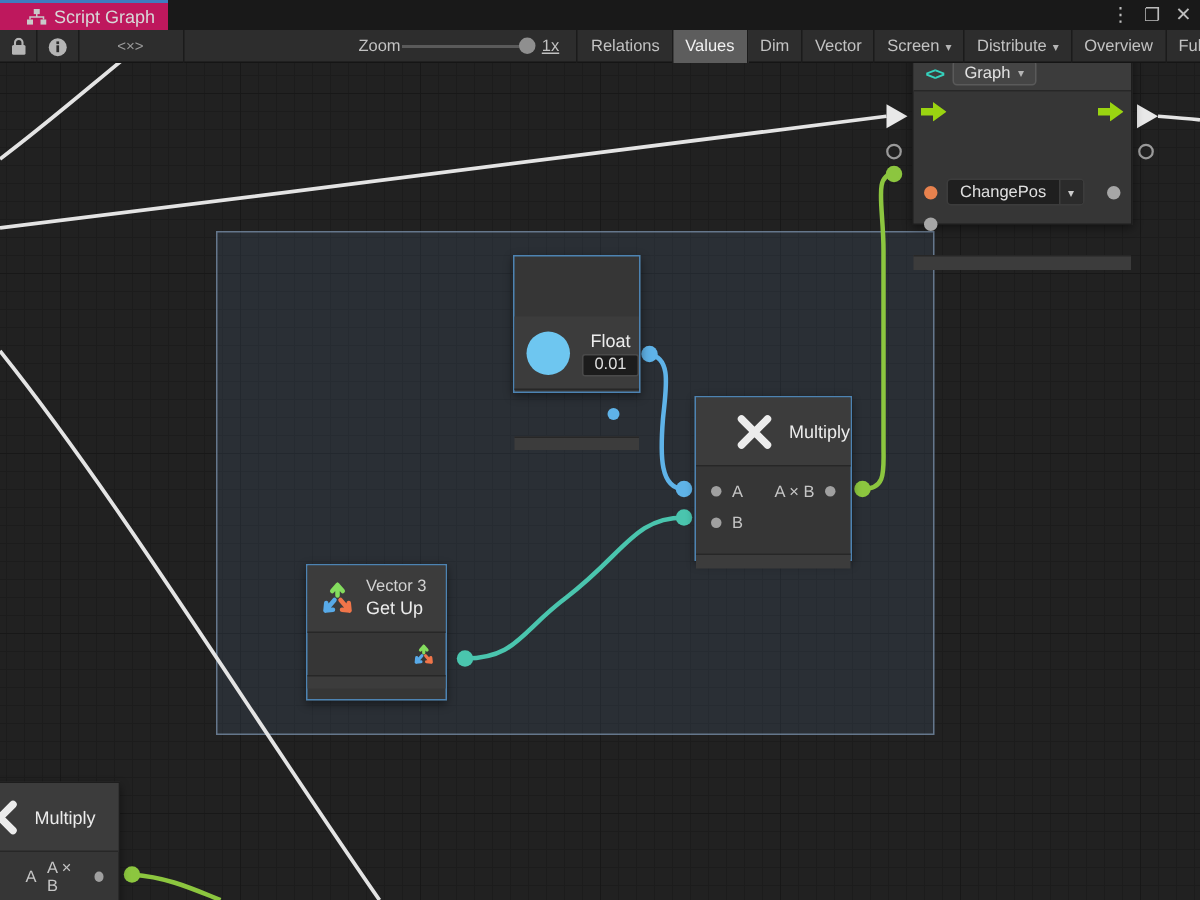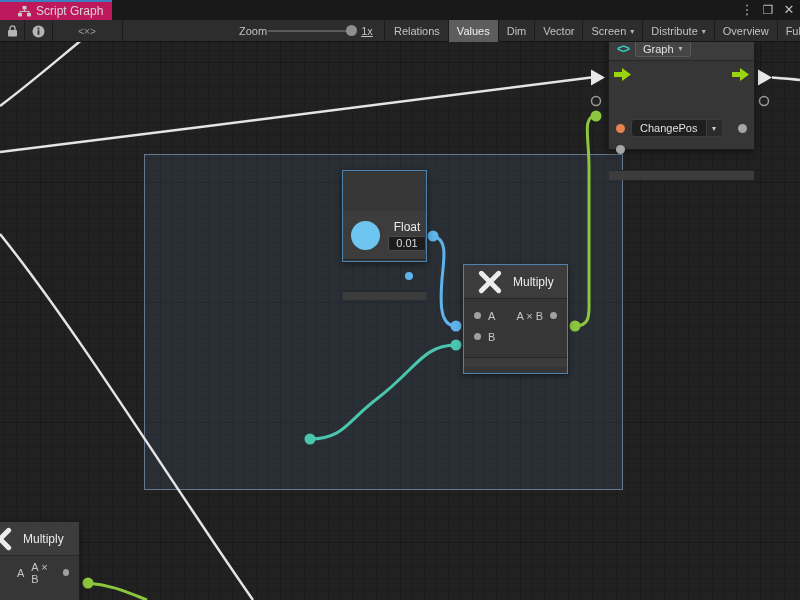--- a/index.html
+++ b/index.html
@@ -60,21 +60,21 @@
   .float-col { display:flex; flex-direction:column; align-items:center; gap:2px; }
   .float-input { width:38px; height:15px; background:#1c1c1c; border:1px solid #4a4a4a; border-radius:2px;
                  color:#dddddd; font-size:11px; text-align:center; line-height:13px; }
   .float-row { height:31px; display:flex; align-items:center; justify-content:flex-end; padding-right:13px; }
   .float-row .port-dot { background:#5fb3e8; }
   .float-node .nfooter { height:9px; }
 
   
   .mult-node { left:463px; top:222px; width:105px; height:110px; }
   .mult2-node { left:-20px; top:479px; width:100px; height:121px; }
-  .mult-head { height:34px; padding:0 13px; gap:10px; }
+  .mult-head { height:46px; padding:0 26px; gap:10px; }
   .xicon { flex:none; }
   .mrow { height:21px; display:flex; align-items:center; padding:0 10px; gap:7px; }
   .mrow .port-dot { width:7px; height:7px; }
   .mrow .right { margin-left:auto; display:flex; align-items:center; gap:7px; }
   .mbody { padding:6px 0 10px 0; }
   .mult-node .nfooter, .mult2-node .nfooter { height:10px; }
 
   
   .vec-node { left:204px; top:334px; width:94px; height:91px; }
   .vec-head { height:45px; padding:0 8px; gap:7px; }
@@ -246,20 +246,41 @@
           </div>
         </div>
         <div class="mrow">
           <div class="port-dot"></div>
           <span class="plabel">B</span>
         </div>
       </div>
       <div class="nfooter"></div>
     </div>
 
+    <div class="node selected vec-node">
+      <div class="nhead vec-head">
+        <svg width="24" height="24" viewBox="0 0 24 24">
+          <path d="M12 10 V3 M12 3 L8.5 7 M12 3 L15.5 7" stroke="#84dd5e" stroke-width="3" stroke-linecap="round" stroke-linejoin="round"></path>
+          <path d="M10 13 L4 20 M4 20 L4.5 15 M4 20 L9 19.5" stroke="#58aaе8" stroke-width="3" stroke-linecap="round" stroke-linejoin="round" style="stroke:#58aae8"></path>
+          <path d="M14 13 L20 20 M20 20 L19.5 15 M20 20 L15 19.5" stroke="#f07549" stroke-width="3" stroke-linecap="round" stroke-linejoin="round"></path>
+        </svg>
+        <div class="vec-col">
+          <span class="vec-top">Vector 3</span>
+          <span class="vec-sub">Get Up</span>
+        </div>
+      </div>
+      <div class="vec-row">
+        <svg width="15" height="15" viewBox="0 0 24 24">
+          <path d="M12 10 V3 M12 3 L8.5 7 M12 3 L15.5 7" stroke="#84dd5e" stroke-width="3.4" stroke-linecap="round" stroke-linejoin="round"></path>
+          <path d="M10 13 L4 20 M4 20 L4.5 15 M4 20 L9 19.5" stroke="#58aae8" stroke-width="3.4" stroke-linecap="round" stroke-linejoin="round"></path>
+          <path d="M14 13 L20 20 M20 20 L19.5 15 M20 20 L15 19.5" stroke="#f07549" stroke-width="3.4" stroke-linecap="round" stroke-linejoin="round"></path>
+        </svg>
+      </div>
+      <div class="nfooter"></div>
+    </div>
 
     <div class="node graph-node">
       <div class="nhead graph-head">
         <span class="code-glyph">&lt;&gt;</span>
         <div class="pill">
           <span>Graph</span>
           <span class="dd-arrow">▾</span>
         </div>
       </div>
       <div class="grow1">

